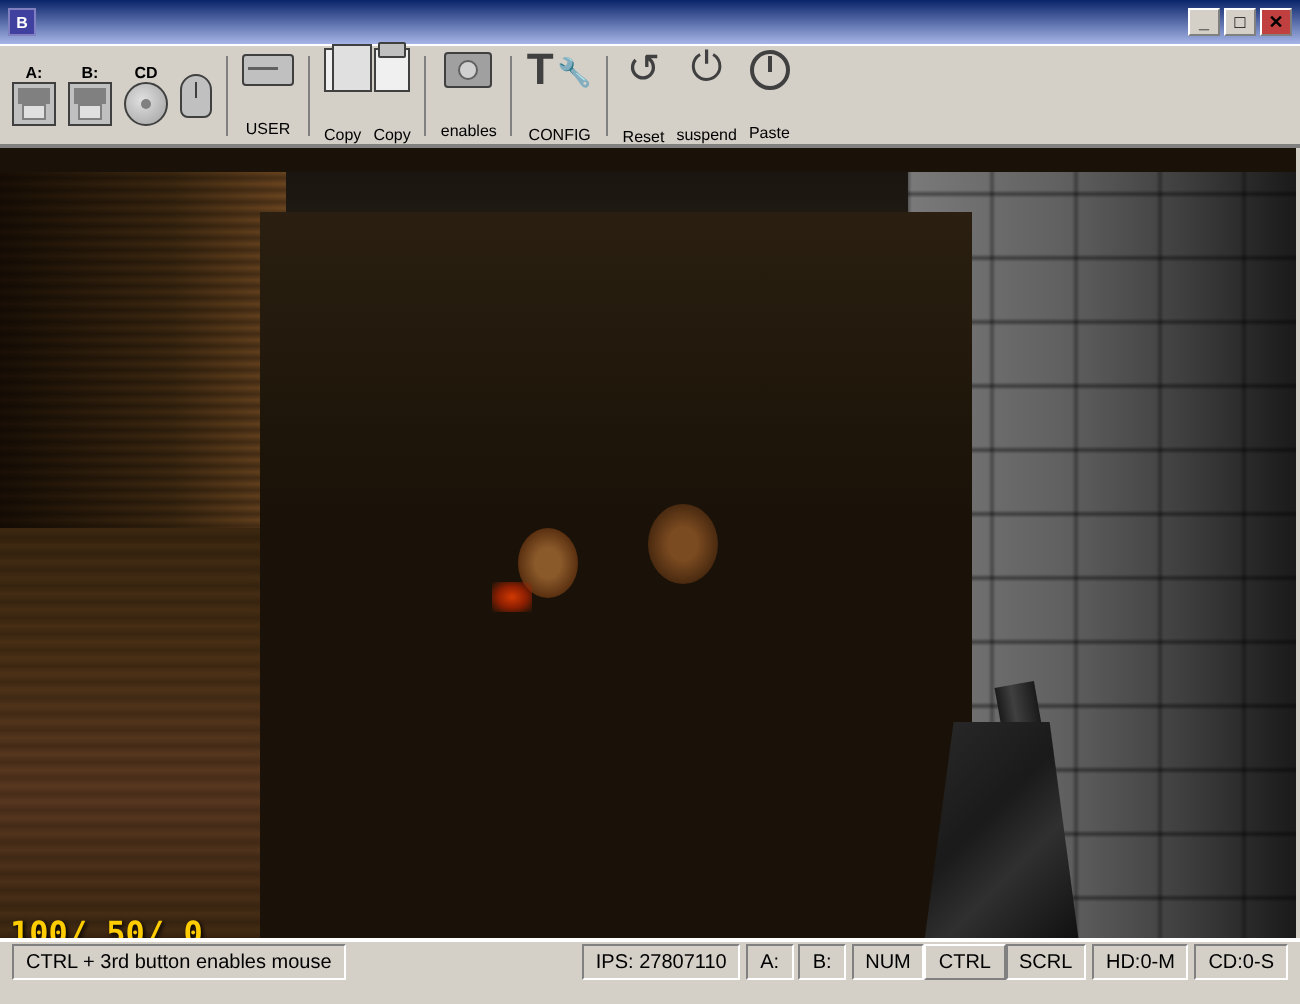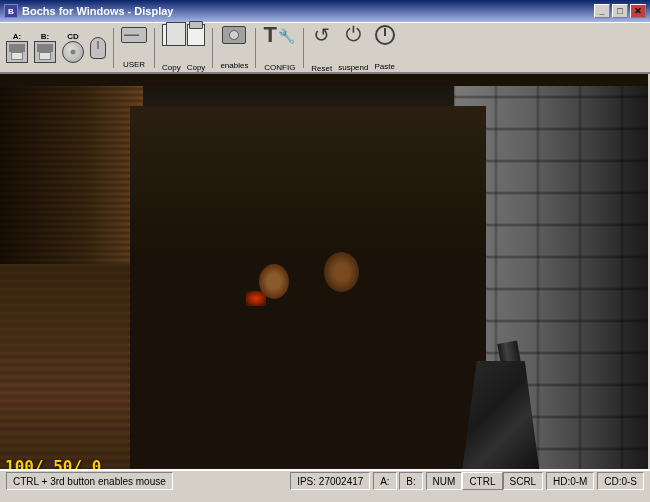--- a/index.html
+++ b/index.html
@@ -471,21 +471,20 @@
       font-weight: bold;
       line-height: 1.2;
     }
   </style>
 </head>
 <body>
 
 <div class="title-bar">
   <div class="title-bar-left">
     <div class="title-icon">B</div>
-    <span>Bochs for Windows - Display</span>
   </div>
   <div class="title-controls">
     <div class="title-btn">_</div>
     <div class="title-btn">□</div>
     <div class="title-btn close">✕</div>
   </div>
 </div>
 
 <div class="toolbar">
 
@@ -601,21 +600,21 @@
   </div>
 </div>
 
 <div class="status-bar">
   <div class="status-item sunken">
     <span>CTRL + 3rd button enables mouse</span>
   </div>
   <div class="status-spacer"></div>
   <div class="status-item sunken">
     <span>IPS:</span>&nbsp;
-    <span>27002417</span>
+    <span>27807110</span>
   </div>
   &nbsp;
   <div class="status-item sunken">
     <span>A:</span>
   </div>
   &nbsp;
   <div class="status-item sunken">
     <span>B:</span>
   </div>
   &nbsp;

